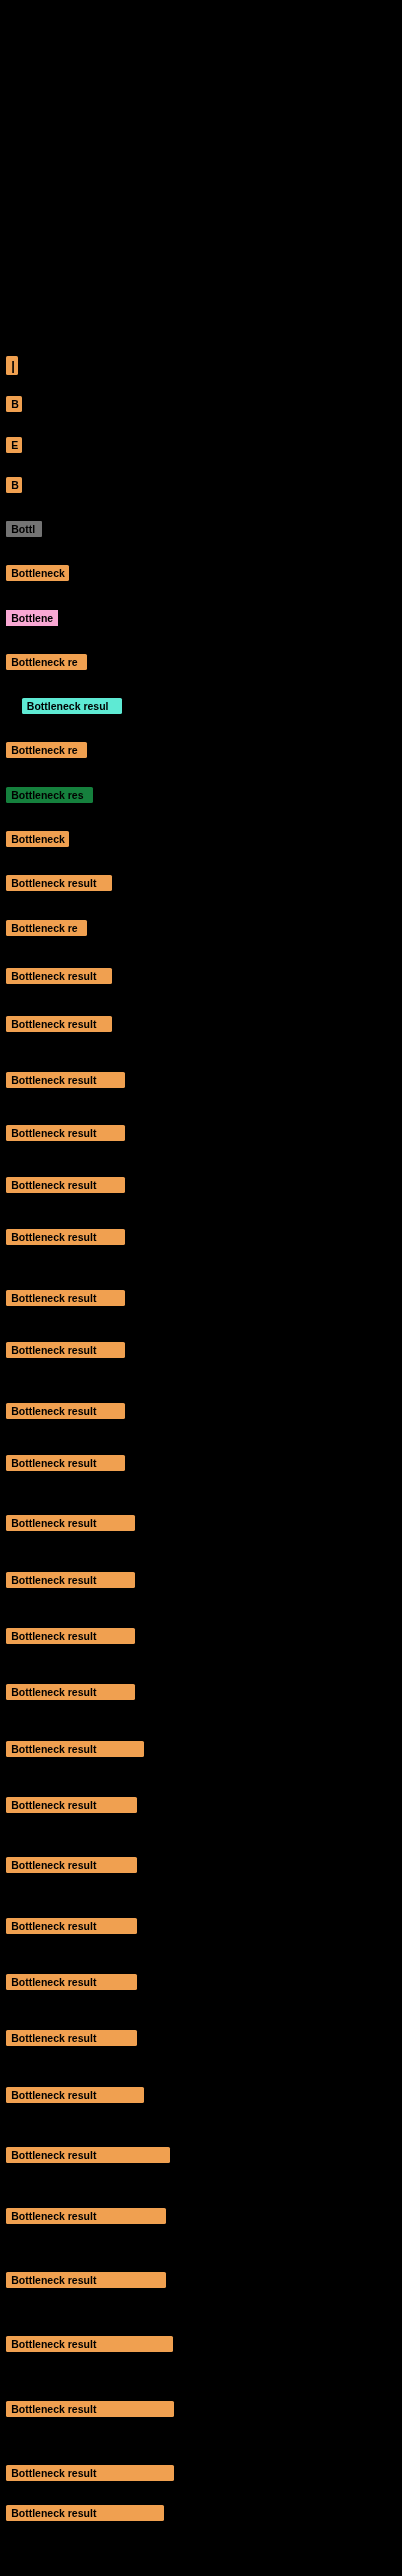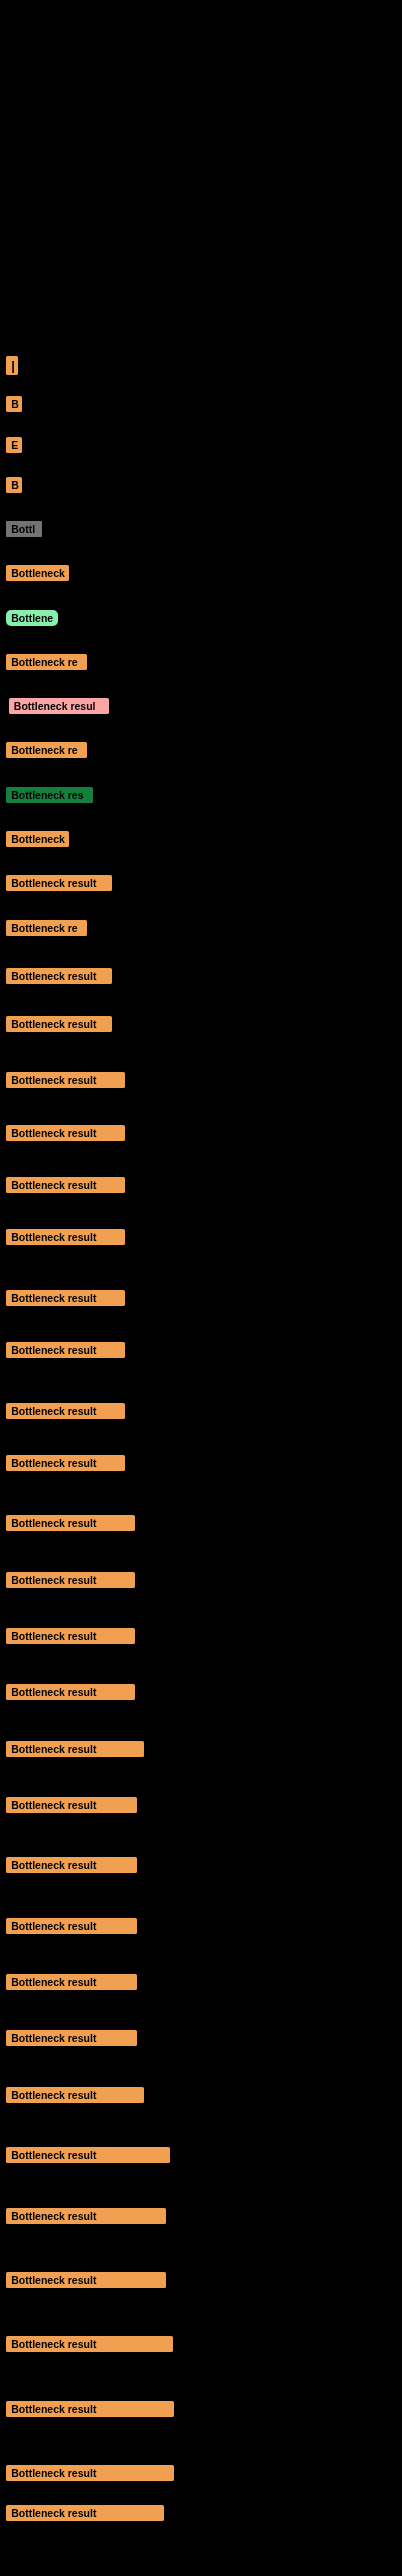--- a/index.html
+++ b/index.html
@@ -34,23 +34,23 @@
 
 <div class="top-chart-area"></div>
 
 <div id="labels-container" style="position:relative; width:100%; height:2174px;">
 <div style="position: absolute; left: 6.4px; top: 0px; background-color: rgb(240, 160, 80); color: rgb(0, 0, 0); font-size: 13px; font-weight: bold; padding: 2.4px 4.8px; border-radius: 1.6px; white-space: nowrap; overflow: hidden; max-width: 11.3px; min-width: 11.3px;">|</div>
     <div style="position: absolute; left: 6.4px; top: 40px; background-color: rgb(240, 160, 80); color: rgb(0, 0, 0); font-size: 10.5px; font-weight: bold; padding: 2.4px 4.8px; border-radius: 1.6px; white-space: nowrap; overflow: hidden; max-width: 16px; min-width: 16px;">B</div>
     <div style="position: absolute; left: 6.4px; top: 81px; background-color: rgb(240, 160, 80); color: rgb(0, 0, 0); font-size: 10.5px; font-weight: bold; padding: 2.4px 4.8px; border-radius: 1.6px; white-space: nowrap; overflow: hidden; max-width: 16px; min-width: 16px;">E</div>
     <div style="position: absolute; left: 6.4px; top: 121px; background-color: rgb(240, 160, 80); color: rgb(0, 0, 0); font-size: 10.5px; font-weight: bold; padding: 2.4px 4.8px; border-radius: 1.6px; white-space: nowrap; overflow: hidden; max-width: 16px; min-width: 16px;">B</div>
     <div style="position: absolute; left: 6.4px; top: 165px; background-color: #737373; color: rgb(0, 0, 0); font-size: 10.5px; font-weight: bold; padding: 2.4px 4.8px; border-radius: 1px; white-space: nowrap; overflow: hidden; max-width: 36px; min-width: 36px;">Bottl</div>
     <div style="position: absolute; left: 6.4px; top: 209px; background-color: rgb(240, 160, 80); color: rgb(0, 0, 0); font-size: 10.5px; font-weight: bold; padding: 2.4px 4.8px; border-radius: 1.6px; white-space: nowrap; overflow: hidden; max-width: 63px; min-width: 63px;">Bottleneck</div>
-    <div style="position: absolute; left: 6.4px; top: 254px; background-color: #86efac; color: rgb(0, 0, 0); font-size: 10.5px; font-weight: bold; padding: 2.4px 4.8px; border-radius: 5px; white-space: nowrap; overflow: hidden; max-width: 52px; min-width: 52px;">Bottlene</div>
+    <div style="position: absolute; left: 6.4px; top: 254px; background-color: #f9a8d4; color: rgb(0, 0, 0); font-size: 10.5px; font-weight: bold; padding: 2.4px 4.8px; border-radius: 0; white-space: nowrap; overflow: hidden; max-width: 52px; min-width: 52px;">Bottlene</div>
     <div style="position: absolute; left: 6.4px; top: 298px; background-color: rgb(240, 160, 80); color: rgb(0, 0, 0); font-size: 10.5px; font-weight: bold; padding: 2.4px 4.8px; border-radius: 1.6px; white-space: nowrap; overflow: hidden; max-width: 81px; min-width: 81px;">Bottleneck re</div>
-    <div style="position: absolute; left: 9px; top: 342px; background-color: #fca5a5; color: rgb(0, 0, 0); font-size: 10.5px; font-weight: bold; padding: 2.4px 4.8px; border-radius: 1.6px; white-space: nowrap; overflow: hidden; max-width: 100px; min-width: 100px;">Bottleneck resul</div>
+    <div style="position: absolute; left: 22px; top: 342px; background-color: #5eead4; color: rgb(0, 0, 0); font-size: 10.5px; font-weight: bold; padding: 2.4px 4.8px; border-radius: 1.6px; white-space: nowrap; overflow: hidden; max-width: 100px; min-width: 100px;">Bottleneck resul</div>
     <div style="position: absolute; left: 6.4px; top: 386px; background-color: rgb(240, 160, 80); color: rgb(0, 0, 0); font-size: 10.5px; font-weight: bold; padding: 2.4px 4.8px; border-radius: 1.6px; white-space: nowrap; overflow: hidden; max-width: 81px; min-width: 81px;">Bottleneck re</div>
     <div style="position: absolute; left: 6.4px; top: 431px; background-color: #15803d; color: rgb(0, 0, 0); font-size: 10.5px; font-weight: bold; padding: 2.4px 4.8px; border-radius: 1.6px; white-space: nowrap; overflow: hidden; max-width: 87px; min-width: 87px;">Bottleneck res</div>
     <div style="position: absolute; left: 6.4px; top: 475px; background-color: rgb(240, 160, 80); color: rgb(0, 0, 0); font-size: 10.5px; font-weight: bold; padding: 2.4px 4.8px; border-radius: 1.6px; white-space: nowrap; overflow: hidden; max-width: 63px; min-width: 63px;">Bottleneck</div>
     <div style="position: absolute; left: 6.4px; top: 519px; background-color: rgb(240, 160, 80); color: rgb(0, 0, 0); font-size: 10.5px; font-weight: bold; padding: 2.4px 4.8px; border-radius: 1.6px; white-space: nowrap; overflow: hidden; max-width: 106px; min-width: 106px;">Bottleneck result</div>
     <div style="position: absolute; left: 6.4px; top: 564px; background-color: rgb(240, 160, 80); color: rgb(0, 0, 0); font-size: 10.5px; font-weight: bold; padding: 2.4px 4.8px; border-radius: 1.6px; white-space: nowrap; overflow: hidden; max-width: 81px; min-width: 81px;">Bottleneck re</div>
     <div style="position: absolute; left: 6.4px; top: 612px; background-color: rgb(240, 160, 80); color: rgb(0, 0, 0); font-size: 10.5px; font-weight: bold; padding: 2.4px 4.8px; border-radius: 1.6px; white-space: nowrap; overflow: hidden; max-width: 106px; min-width: 106px;">Bottleneck result</div>
     <div style="position: absolute; left: 6.4px; top: 660px; background-color: rgb(240, 160, 80); color: rgb(0, 0, 0); font-size: 10.5px; font-weight: bold; padding: 2.4px 4.8px; border-radius: 1.6px; white-space: nowrap; overflow: hidden; max-width: 106px; min-width: 106px;">Bottleneck result</div>
     <div style="position: absolute; left: 6.4px; top: 716px; background-color: rgb(240, 160, 80); color: rgb(0, 0, 0); font-size: 10.5px; font-weight: bold; padding: 2.4px 4.8px; border-radius: 1.6px; white-space: nowrap; overflow: hidden; max-width: 119px; min-width: 119px;">Bottleneck result</div>
     <div style="position: absolute; left: 6.4px; top: 769px; background-color: rgb(240, 160, 80); color: rgb(0, 0, 0); font-size: 10.5px; font-weight: bold; padding: 2.4px 4.8px; border-radius: 1.6px; white-space: nowrap; overflow: hidden; max-width: 119px; min-width: 119px;">Bottleneck result</div>
     <div style="position: absolute; left: 6.4px; top: 821px; background-color: rgb(240, 160, 80); color: rgb(0, 0, 0); font-size: 10.5px; font-weight: bold; padding: 2.4px 4.8px; border-radius: 1.6px; white-space: nowrap; overflow: hidden; max-width: 119px; min-width: 119px;">Bottleneck result</div>

